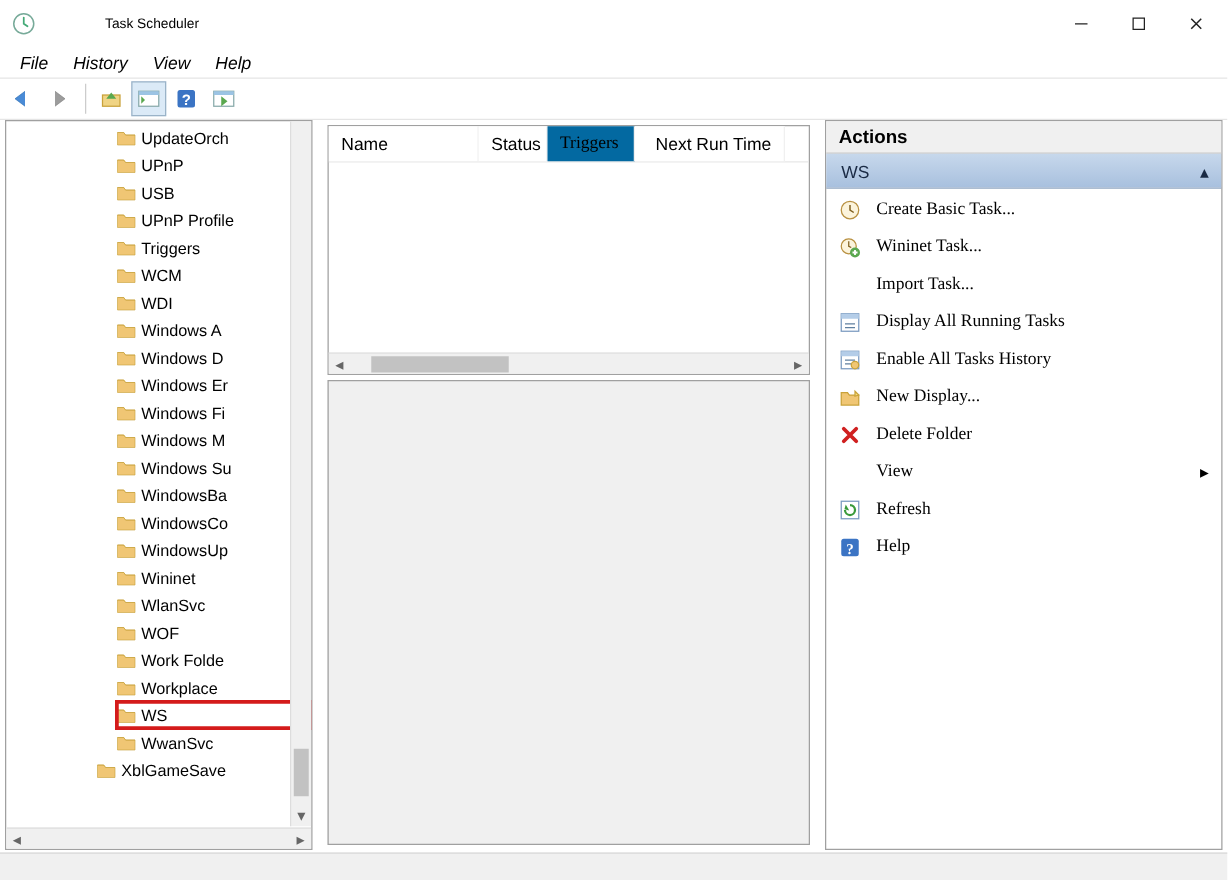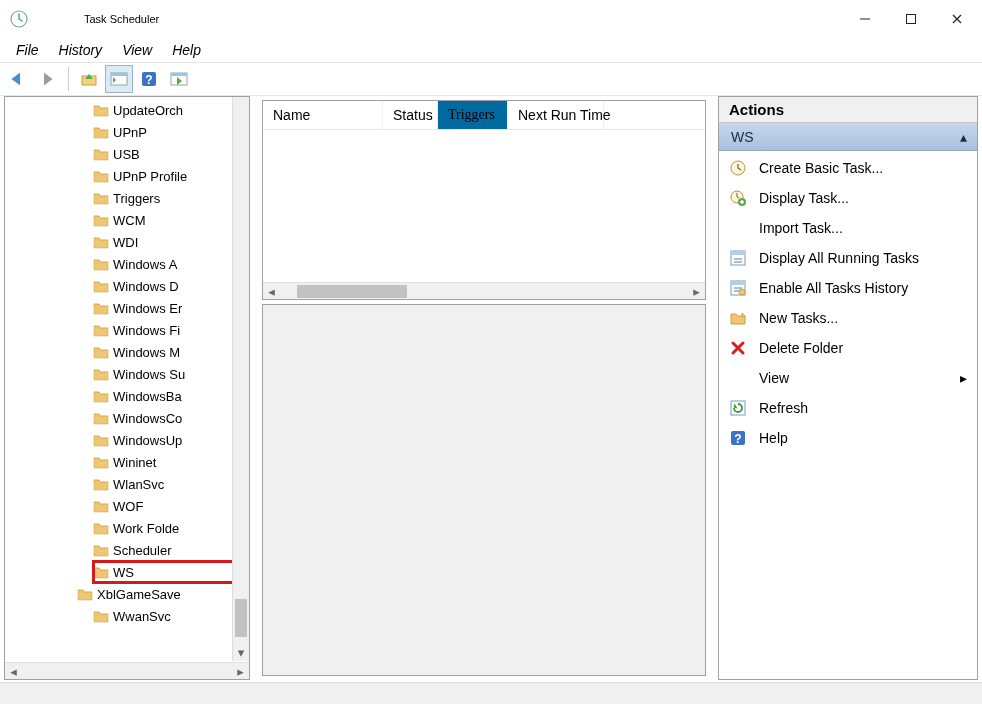--- a/index.html
+++ b/index.html
@@ -35,21 +35,21 @@
     width: 28px; height: 28px; display:flex; align-items:center; justify-content:center;
     border: 1px solid transparent; cursor:default;
   }
   .toolbar .tool-btn.active { border:1px solid #9ab3c8; background:#dbeaf7; }
   .toolbar .sep { width:1px; height:24px; background:#ccc; margin:0 4px; }
   
   .main { flex:1; display:flex; gap:0; padding:0 4px 2px 4px; min-height:0; }
   .panel { border:1px solid #a0a0a0; background:#fff; display:flex; flex-direction:column; min-height:0; }
   .tree-panel { width:246px; margin-right:8px; }
   .center-panel { flex:1; margin-right:8px; display:flex; flex-direction:column; }
-  .actions-panel { width:260px; }
+  .actions-panel { width:318px; }
   
   .tree-body { flex:1; overflow:hidden; position:relative; padding-top:2px; }
   .tree-list { margin-left:88px; }
   .tree-item { display:flex; align-items:center; height:22px; white-space:nowrap; gap:4px; cursor:default;}
   .tree-item .folder-icon { width:16px; height:14px; flex:0 0 16px;}
   .tree-item.level-out { margin-left:-16px; }
   .tree-item.highlight { outline:3px solid #d41b1b; outline-offset:-2px; background:#fff; }
   .tree-vscroll {
     position:absolute; right:0; top:0; bottom:18px; width:17px;
     background:#f0f0f0; border-left:1px solid #ddd;
@@ -91,21 +91,21 @@
   }
   .actions-group-title {
     height:28px; display:flex; align-items:center; justify-content:space-between;
     padding:0 10px 0 12px; font-size:14px;
     background:linear-gradient(#c7d8ec,#a8c0de);
     border-bottom:1px solid #93a8c2; color:#1a2a44; cursor:default;
   }
   .actions-body { padding:2px 0; }
   .action-item {
     display:flex; align-items:center; height:30px; padding:0 10px; gap:12px;
-    font-size:14px; cursor:default;
+    font-size:14px; cursor:default;font-family:Liberation Serif, serif;
   }
   .action-item .icon-slot { width:18px; height:18px; display:flex; align-items:center; justify-content:center; }
   .action-item .chevron { margin-left:auto; }
   
   .statusbar {
     height:22px; border-top:1px solid #d8d8d8;
     background:#f0f0f0;
   }
   
   svg { display:block; }
@@ -331,62 +331,62 @@
               <path class="folder-svg" d="M1 3h5l1.5 2H15v8H1z"></path>
               <path d="M1 3h5l1.5 2H15" fill="none" stroke="#c9a23a" stroke-width="0.5"></path>
             </svg>
             <span>Work Folde</span>
           </div>
           <div class="tree-item">
             <svg class="folder-icon" viewBox="0 0 16 14">
               <path class="folder-svg" d="M1 3h5l1.5 2H15v8H1z"></path>
               <path d="M1 3h5l1.5 2H15" fill="none" stroke="#c9a23a" stroke-width="0.5"></path>
             </svg>
-            <span>Scheduler </span>
+            <span>Workplace </span>
           </div>
           <div class="tree-item highlight">
             <svg class="folder-icon" viewBox="0 0 16 14">
               <path class="folder-svg" d="M1 3h5l1.5 2H15v8H1z"></path>
               <path d="M1 3h5l1.5 2H15" fill="none" stroke="#c9a23a" stroke-width="0.5"></path>
             </svg>
             <span>WS</span>
           </div>
+          <div class="tree-item">
+            <svg class="folder-icon" viewBox="0 0 16 14">
+              <path class="folder-svg" d="M1 3h5l1.5 2H15v8H1z"></path>
+              <path d="M1 3h5l1.5 2H15" fill="none" stroke="#c9a23a" stroke-width="0.5"></path>
+            </svg>
+            <span>WwanSvc</span>
+          </div>
           <div class="tree-item level-out">
             <svg class="folder-icon" viewBox="0 0 16 14">
               <path class="folder-svg" d="M1 3h5l1.5 2H15v8H1z"></path>
               <path d="M1 3h5l1.5 2H15" fill="none" stroke="#c9a23a" stroke-width="0.5"></path>
             </svg>
             <span>XblGameSave</span>
-          </div>
-          <div class="tree-item">
-            <svg class="folder-icon" viewBox="0 0 16 14">
-              <path class="folder-svg" d="M1 3h5l1.5 2H15v8H1z"></path>
-              <path d="M1 3h5l1.5 2H15" fill="none" stroke="#c9a23a" stroke-width="0.5"></path>
-            </svg>
-            <span>WwanSvc</span>
           </div>
         </div>
       <div class="tree-vscroll">
         <div class="thumb" style="top:502px;"></div>
         <div class="arrow-down">▾</div>
       </div>
       <div class="tree-hscroll">
         <div class="arrow">◂</div>
         <div class="arrow" style="margin-left:auto">▸</div>
       </div>
     </div>
   </div>
 
   <div class="center-panel">
     <div class="listview-wrap">
       <div class="listview-headers" id="list-headers">
           <div class="list-col" style="width: 120px;">Name</div>
           <div class="list-col" style="width: 55px;">Status</div>
           <div class="list-col sorted" style="width: 70px;">Triggers</div>
-          <div class="list-col" style="width: 96px; text-align: right;">Next Run Time</div>
+          <div class="list-col" style="width: 120px; text-align: right;">Next Run Time</div>
         </div>
       <div class="listview-body"></div>
       <div class="listview-hscroll">
         <div class="arrow left">◂</div>
         <div class="thumb"></div>
         <div class="arrow">▸</div>
       </div>
     </div>
     <div class="center-detail"></div>
   </div>
@@ -409,21 +409,21 @@
         </div>
         <div class="action-item">
           <span class="icon-slot">
             <svg width="18" height="18">
               <circle cx="8" cy="8" r="6" fill="#fcf4dc" stroke="#b89040"></circle>
               <path d="M8 4v4l2 1" stroke="#806020" fill="none"></path>
               <circle cx="13" cy="13" r="4" fill="#5aa84f"></circle>
               <path d="M13 11v4M11 13h4" stroke="#fff" stroke-width="1.5"></path>
             </svg>
           </span>
-          <span>Display Task...</span>
+          <span>Wininet Task...</span>
         </div>
         <div class="action-item">
           <span class="icon-slot">
             <span style="width:18px;display:inline-block"></span>
           </span>
           <span>Import Task...</span>
         </div>
         <div class="action-item">
           <span class="icon-slot">
             <svg width="18" height="18">
@@ -445,21 +445,21 @@
           </span>
           <span>Enable All Tasks History</span>
         </div>
         <div class="action-item">
           <span class="icon-slot">
             <svg width="18" height="16">
               <path d="M2 4h5l1.5 2H16v8H2z" fill="#f0c674" stroke="#c9a23a"></path>
               <path d="M13 3l3 3-3 1z" fill="#f4e07a" stroke="#c9a23a"></path>
             </svg>
           </span>
-          <span>New Tasks...</span>
+          <span>New Display...</span>
         </div>
         <div class="action-item">
           <span class="icon-slot">
             <svg width="16" height="16">
               <path d="M3 3l10 10M13 3L3 13" stroke="#d02020" stroke-width="3" stroke-linecap="round"></path>
             </svg>
           </span>
           <span>Delete Folder</span>
         </div>
         <div class="action-item">

